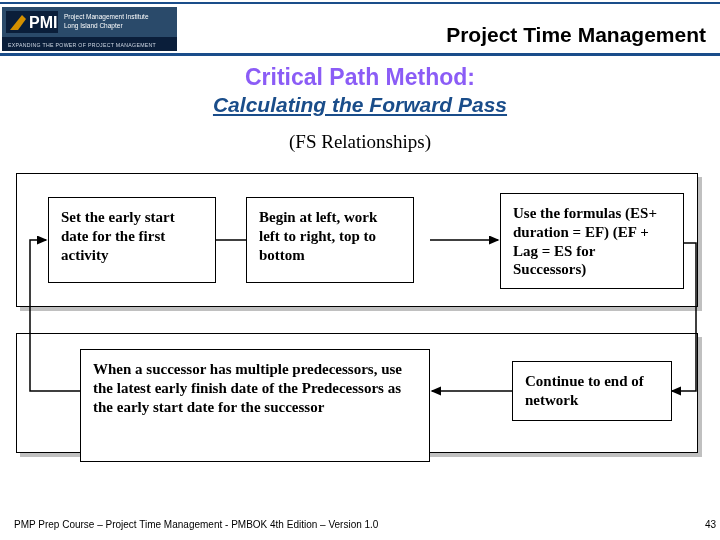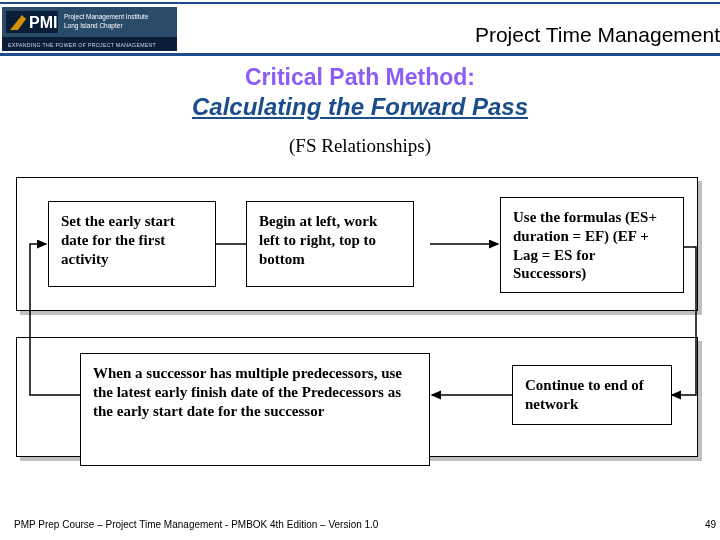--- a/index.html
+++ b/index.html
@@ -32,37 +32,38 @@
     background: #2a4a6a;
     position: relative;
     margin-left: 2px;
     overflow: hidden;
   }
   .logo svg { display: block; }
   .header-title {
     flex: 1;
     text-align: right;
     font-size: 21px;
-    font-weight: 400;
+    font-weight: 700;
     color: #000;
+    padding-right: 14px;
     padding-top: 12px;
     font-family: Verdana, Arial, sans-serif;
   }
   .content {
     padding: 8px 20px 0 20px;
     text-align: center;
   }
   .title1 {
     font-size: 23px;
     font-weight: 700;
     color: #8b5cf6;
     font-family: Verdana, Arial, sans-serif;
   }
   .title2 {
-    font-size: 24px;
+    font-size: 21px;
     font-weight: 700;
     font-style: italic;
     color: #1a4d8a;
     text-decoration: underline;
     margin-top: 2px;
     font-family: Verdana, Arial, sans-serif;
   }
   .subtitle {
     font-size: 19px;
     color: #000;
@@ -166,14 +167,14 @@
 
   <div class="inner-box b1">Set the early start date for the first activity</div>
   <div class="inner-box b2">Begin at left, work left to right, top to bottom</div>
   <div class="inner-box b3">Use the formulas (ES+ duration = EF) (EF + Lag = ES for Successors)</div>
   <div class="inner-box b4">When a successor has multiple predecessors, use the latest early finish date of the Predecessors as the early start date for the successor</div>
   <div class="inner-box b5">Continue to end of network</div>
 </div>
 
 <div class="footer">
   <span>PMP Prep Course – Project Time Management - PMBOK 4th Edition – Version 1.0</span>
-  <span class="pgnum">49</span>
+  <span class="pgnum">43</span>
 </div>
 
 </body></html>

